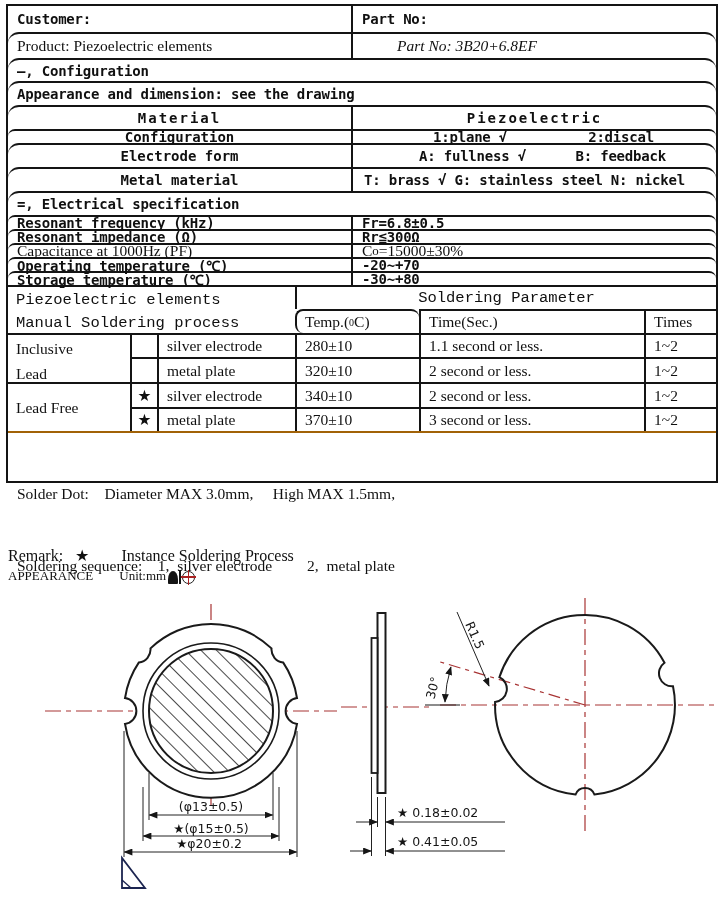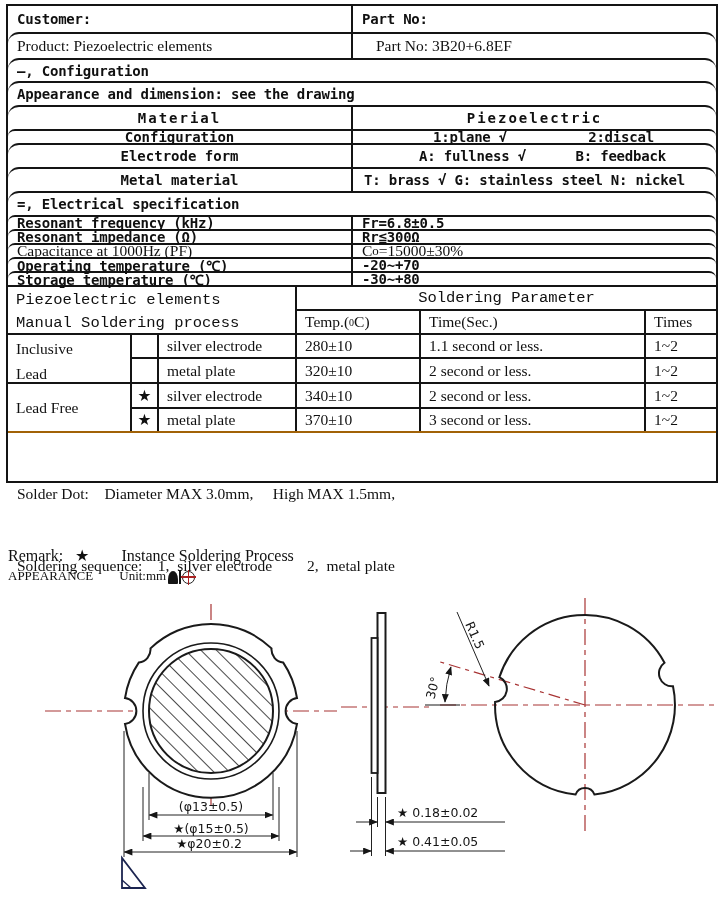--- a/index.html
+++ b/index.html
@@ -39,21 +39,21 @@
 
   <div class="tbl">
 
     <div class="row h26">
       <div class="cl m">Customer:</div>
       <div class="cr m">Part No:</div>
     </div>
 
     <div class="row h26">
       <div class="cl s">Product: Piezoelectric elements</div>
-      <div class="cr s" style="padding-left:23px;">Part No: 3B20+6.8EF</div>
+      <div class="cr s" style="padding-left:44px;font-style:italic;">Part No: 3B20+6.8EF</div>
     </div>
 
     <div class="row h23">
       <div class="full m">—, Configuration</div>
     </div>
     <div class="row h24">
       <div class="full m">Appearance and dimension: see the drawing</div>
     </div>
 
     <div class="row h24">
@@ -111,21 +111,21 @@
       <div class="cl m">Storage temperature (℃)</div>
       <div class="cr m">-30~+80</div>
     </div>
 
     <div class="sold s">
       <div class="gc nbl nbt blk" style="grid-area:1/1/3/4;line-height:22px;padding-top:2px;">
         <div>Piezoelectric elements</div>
         <div style="line-height:24px;">Manual Soldering process</div>
       </div>
       <div class="gc nbt st" style="grid-area:1/4/2/7;">Soldering   Parameter</div>
-      <div class="gc" style="grid-area:2/4;">
+      <div class="gc" style="grid-area:2/4;border-radius:8px;">
         <span>Temp.(</span>
           <sup style="font-size:10px;">0</sup>
           <span>C)</span>
       </div>
       <div class="gc" style="grid-area:2/5;">Time(Sec.)</div>
       <div class="gc" style="grid-area:2/6;">Times</div>
 
       <div class="gc nbl blk" style="grid-area:3/1/5/2;line-height:24px;padding-top:2px;">
         <div>Inclusive</div>
         <div style="line-height:25px;">Lead</div>

